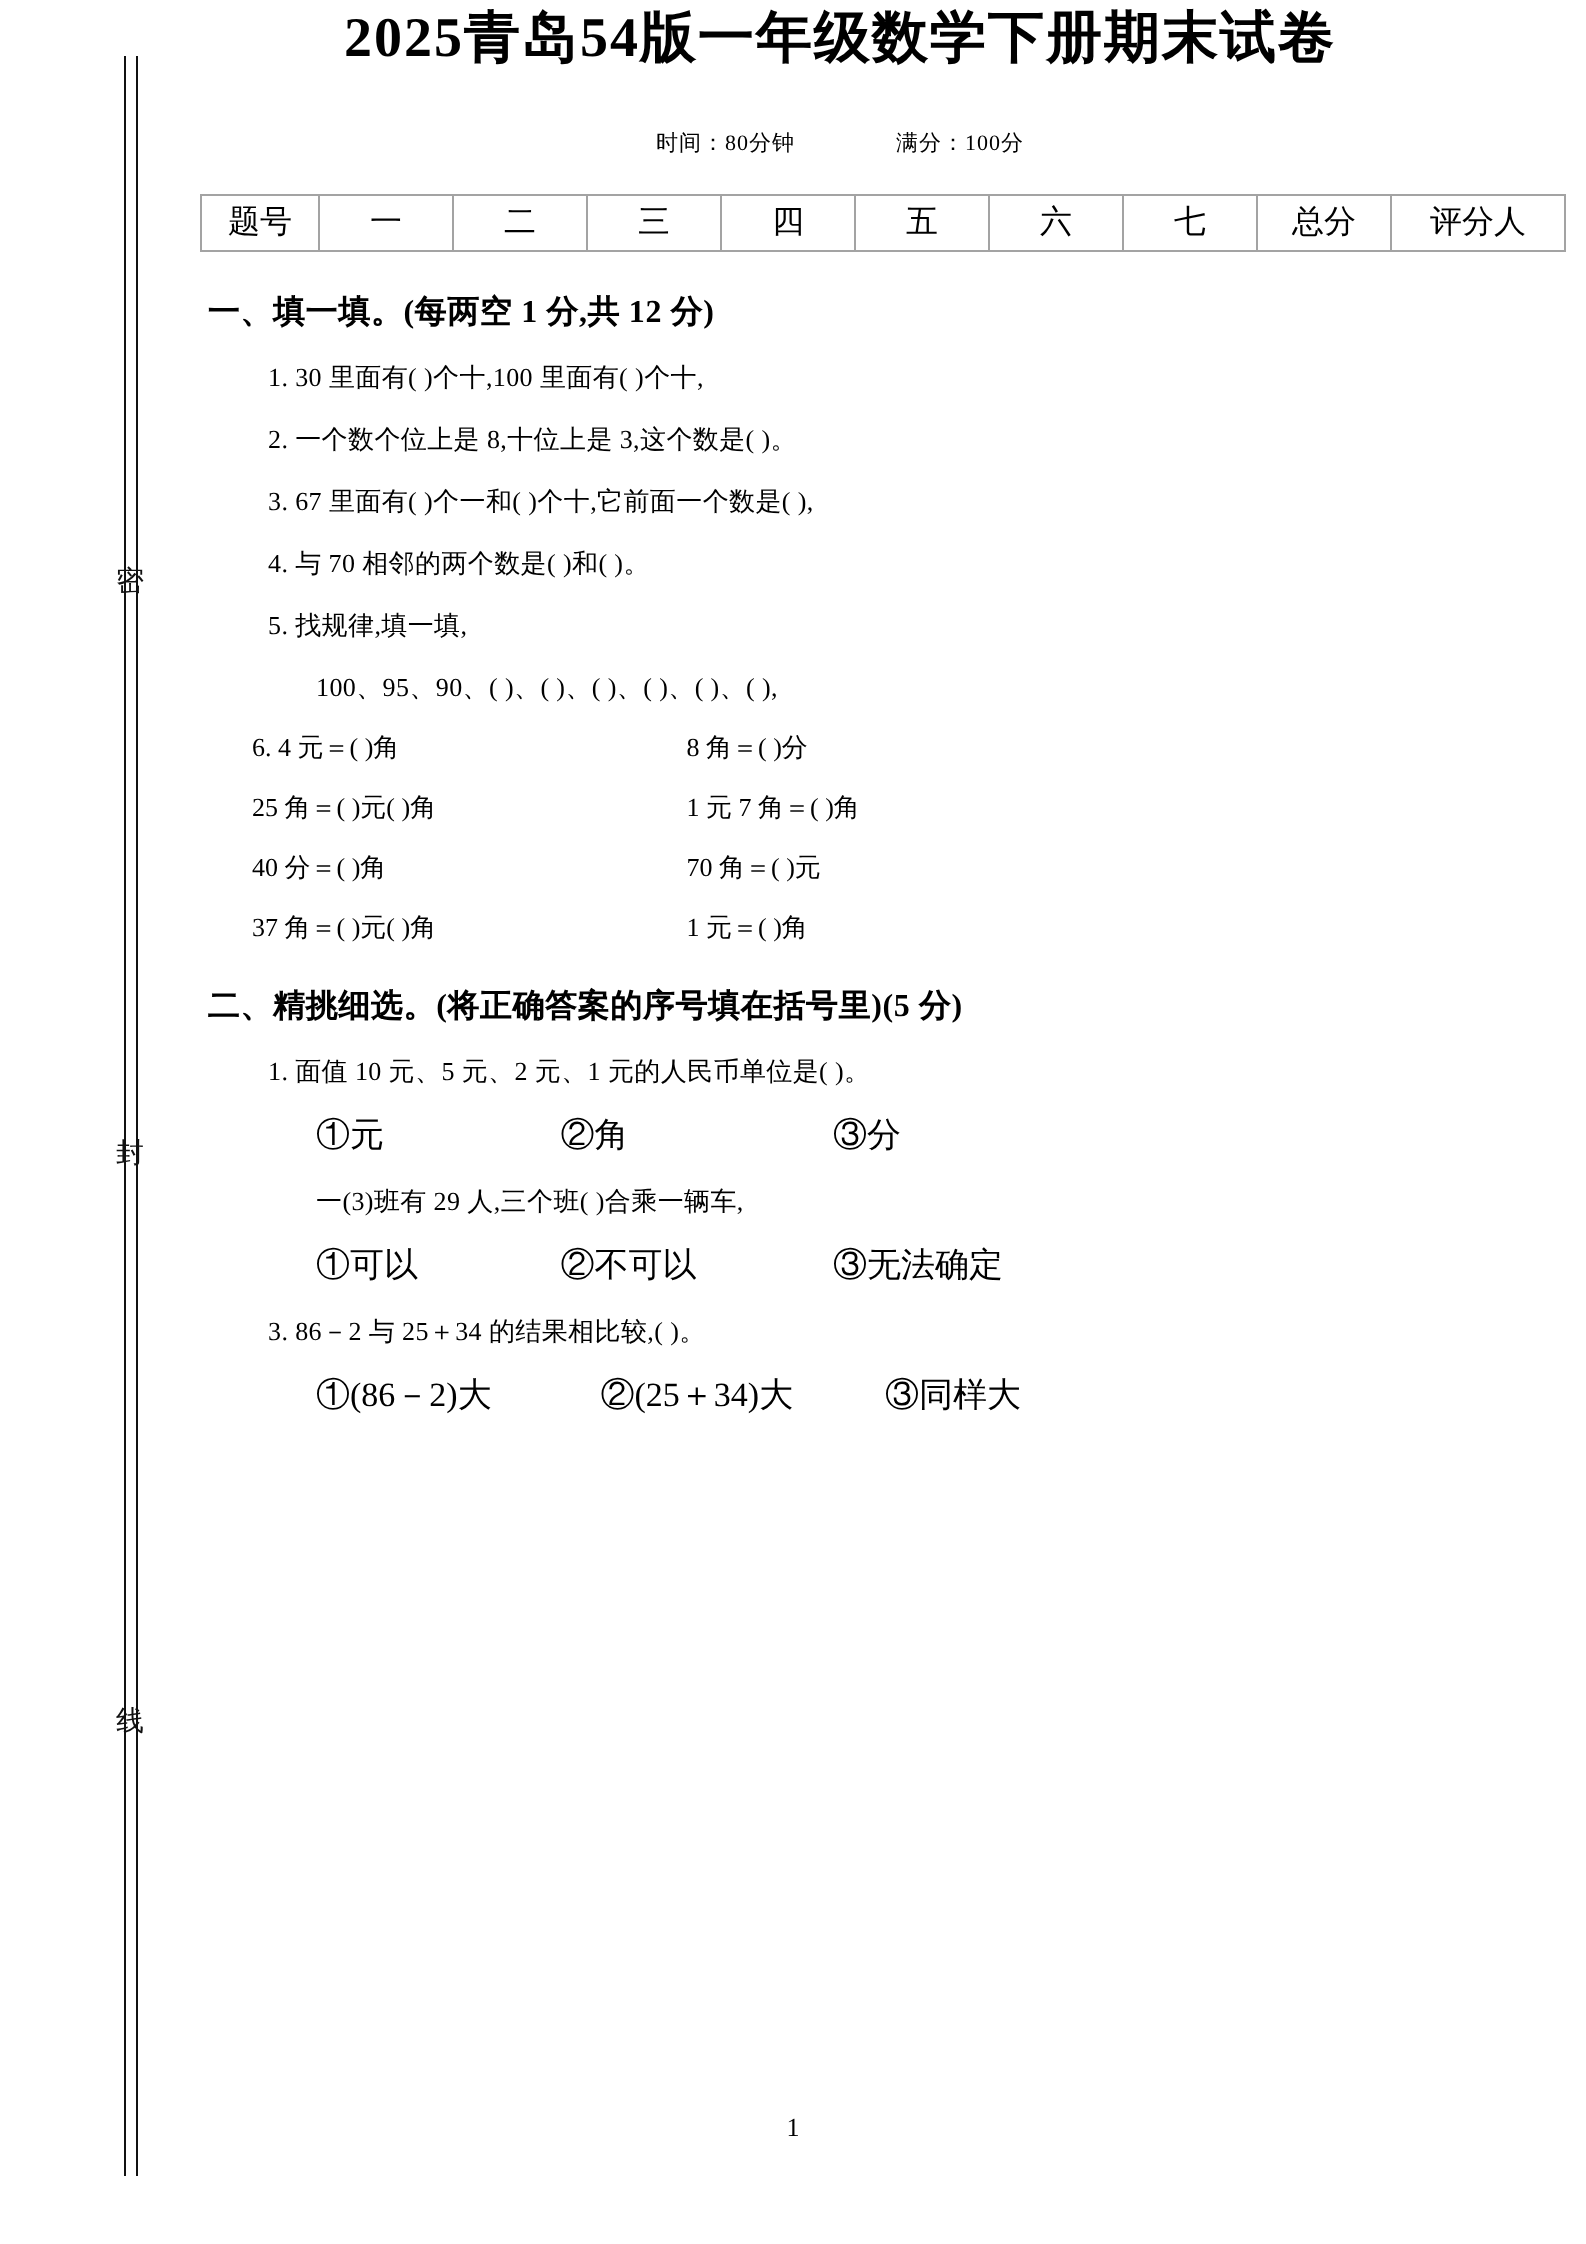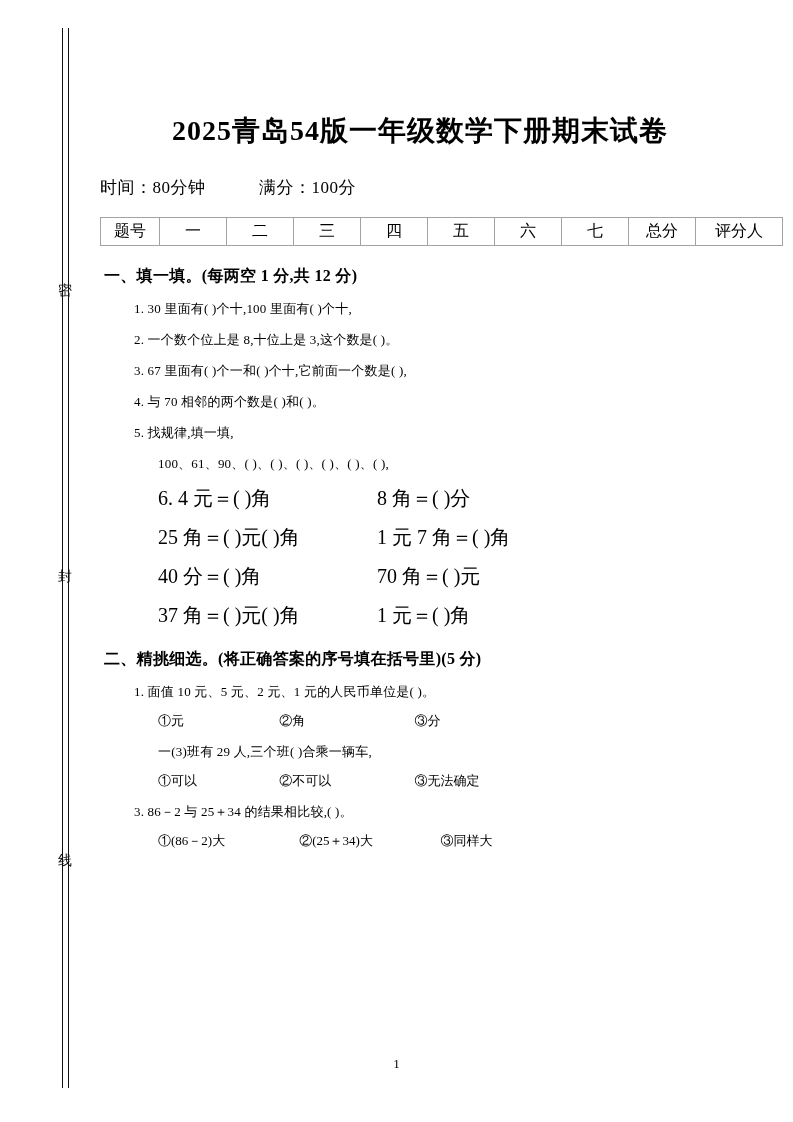--- a/index.html
+++ b/index.html
@@ -54,25 +54,25 @@
     left: 100px;
     top: 0;
     width: 640px;
   }
   h1.title {
     font-family: "Liberation Serif", "DejaVu Serif", serif;
     font-weight: bold;
     font-size: 28px;
     text-align: center;
     margin: 0;
-    padding-top: 112px;
     letter-spacing: 1px;
   }
   .subtitle {
-    font-size: 17px;
+    text-align: center;
+    font-size: 11px;
     margin-top: 26px;
     letter-spacing: 0.5px;
   }
   .subtitle .gap { display: inline-block; width: 44px; }
 
   table.score-table {
     border-collapse: collapse;
     margin: 18px auto 0 auto;
     width: 610px;
     table-layout: fixed;
@@ -105,36 +105,36 @@
     font-size: 13px;
     margin-top: 13px;
     margin-left: 34px;
     letter-spacing: 0.2px;
     white-space: nowrap;
   }
   .qline.sub {
     margin-left: 58px;
   }
   .opts {
-    font-size: 13px;
+    font-size: 17px;
     margin-top: 11px;
     margin-left: 58px;
     white-space: nowrap;
   }
   .opts span.o {
     display: inline-block;
   }
   .opt-w1 { width: 118px; }
   .opt-w2 { width: 132px; }
   .opt-w3 { width: 138px; }
 
   .moneyrow {
-    font-size: 20px;
+    font-size: 13px;
     margin-top: 12px;
-    margin-left: 58px;
+    margin-left: 26px;
     white-space: nowrap;
   }
   .moneyrow .left {
     display: inline-block;
     width: 214px;
   }
   .pagenum {
     position: absolute;
     left: 0;
     right: 0;
@@ -182,21 +182,21 @@
     </tbody>
       </table>
 
     <div class="section-head">一、填一填。(每两空 1 分,共 12 分)</div>
 
     <div class="qline">1. 30 里面有(      )个十,100 里面有(      )个十,</div>
     <div class="qline">2. 一个数个位上是 8,十位上是 3,这个数是(      )。</div>
     <div class="qline">3. 67 里面有(      )个一和(      )个十,它前面一个数是(      ),</div>
     <div class="qline">4. 与 70 相邻的两个数是(      )和(      )。</div>
     <div class="qline">5. 找规律,填一填,</div>
-    <div class="qline sub">100、61、90、(     )、(     )、(     )、(     )、(     )、(     ),</div>
+    <div class="qline sub">100、95、90、(     )、(     )、(     )、(     )、(     )、(     ),</div>
 
     <div class="moneyrow">
       <span class="left">6. 4 元＝(     )角</span>
       <span>8 角＝(     )分</span>
     </div>
     <div class="moneyrow">
       <span class="left">25 角＝(     )元(     )角</span>
       <span>1 元 7 角＝(     )角</span>
     </div>
     <div class="moneyrow">

